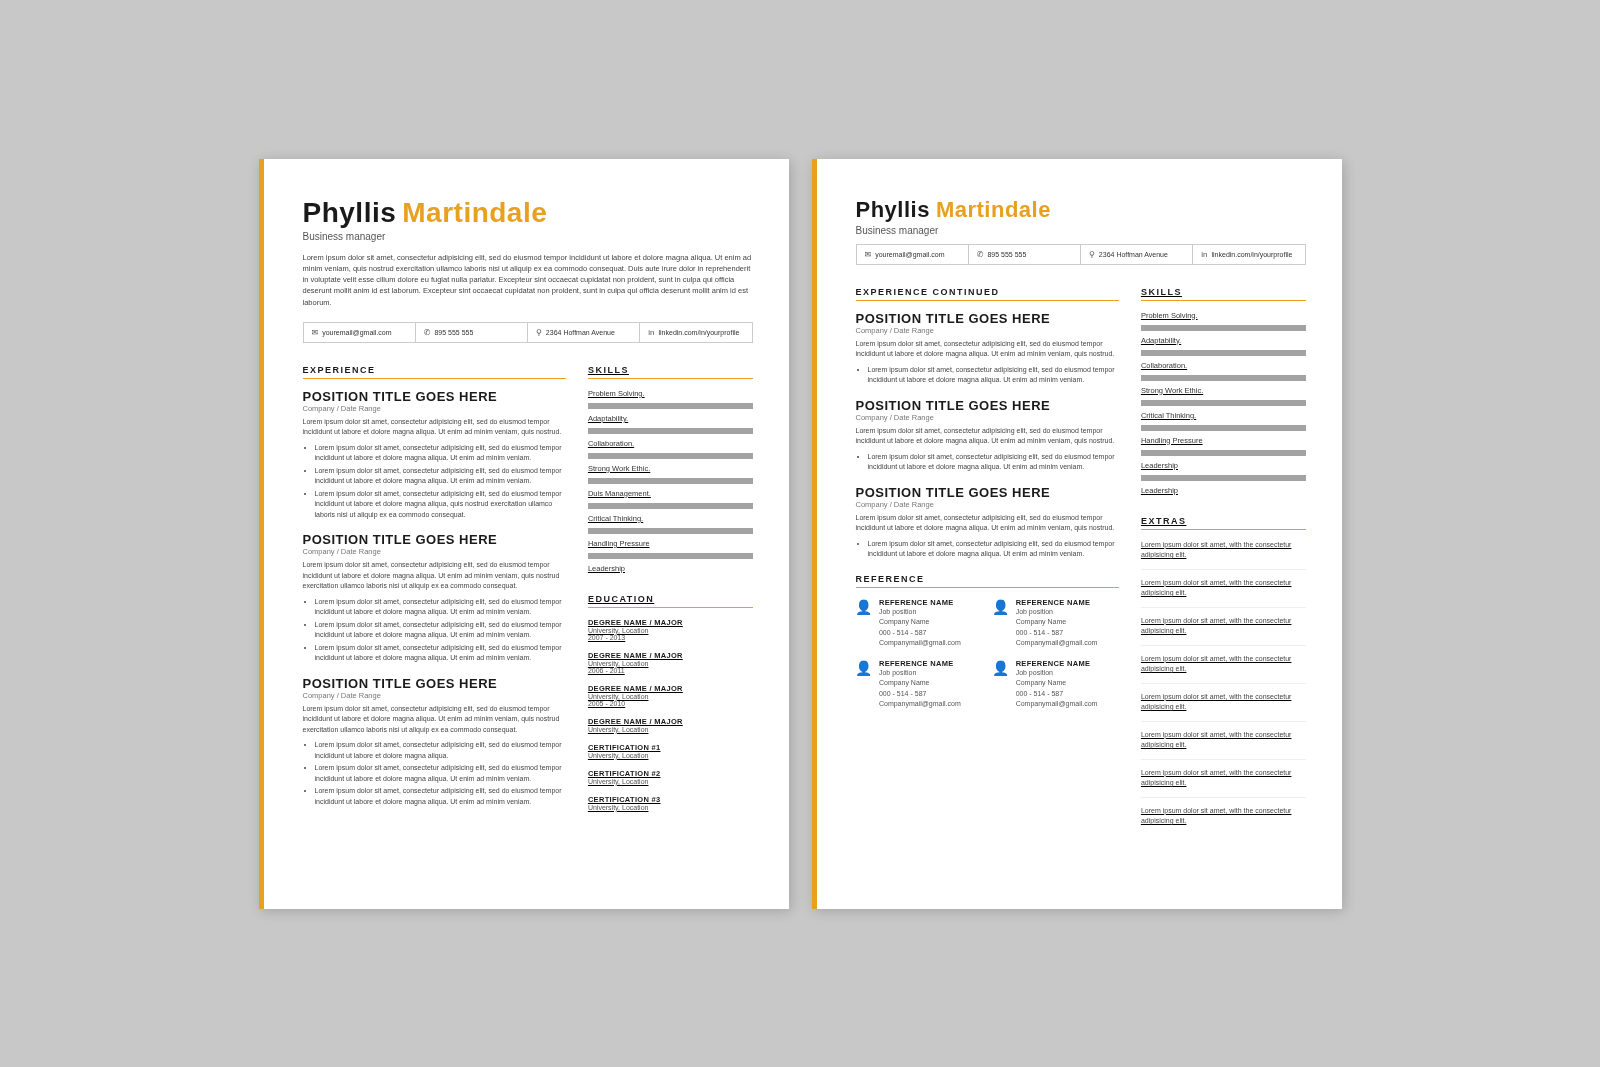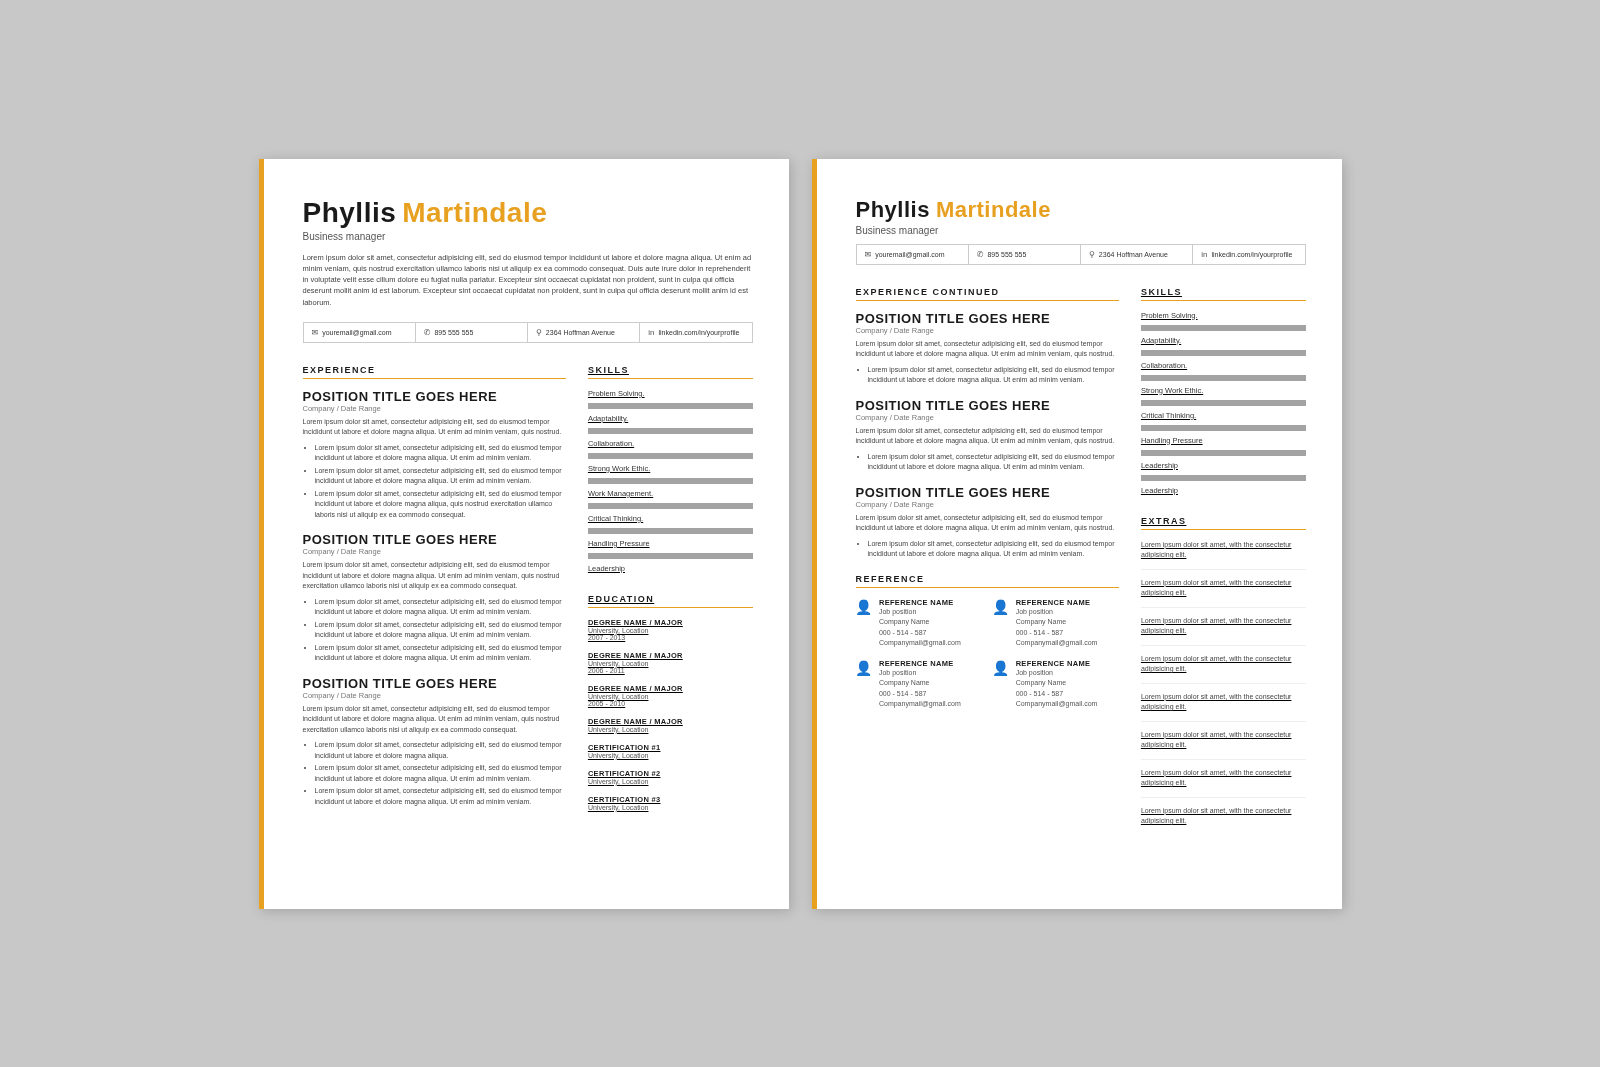--- a/index.html
+++ b/index.html
@@ -285,21 +285,21 @@
           </div>
         </div>
 
         <div class="col-right">
           <div class="section-title">SKILLS</div>
           <div>
             <div class="skill-item">Problem Solving.</div>
             <div class="skill-item">Adaptability.</div>
             <div class="skill-item">Collaboration.</div>
             <div class="skill-item">Strong Work Ethic.</div>
-            <div class="skill-item">Work Management.</div>
+            <div class="skill-item">Duis Management.</div>
             <div class="skill-item">Critical Thinking.</div>
             <div class="skill-item">Handling Pressure</div>
             <div class="skill-item">Leadership</div>
           </div>
 
           <div style="margin-top:16px;">
             <div class="section-title">EDUCATION</div>
             <div>
               <div class="edu-item">
                 <div class="edu-degree">DEGREE NAME / MAJOR</div>

